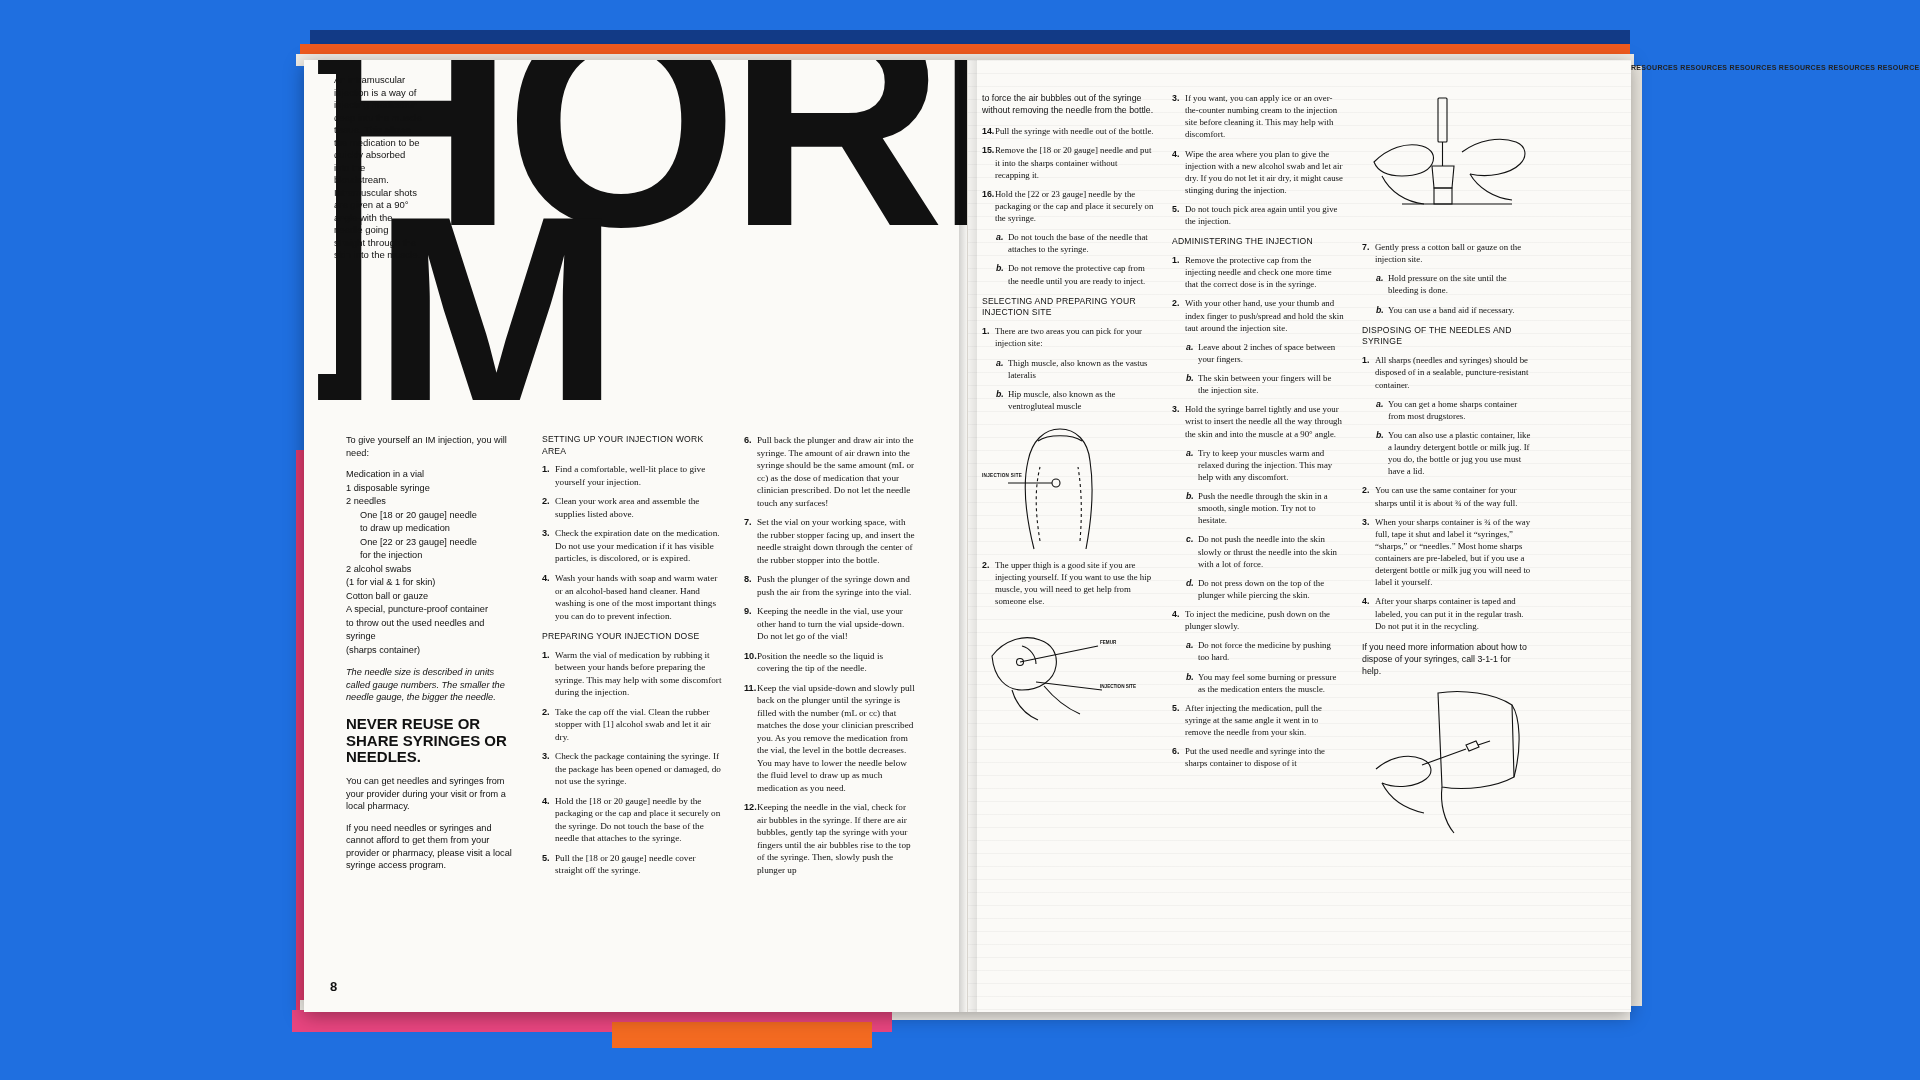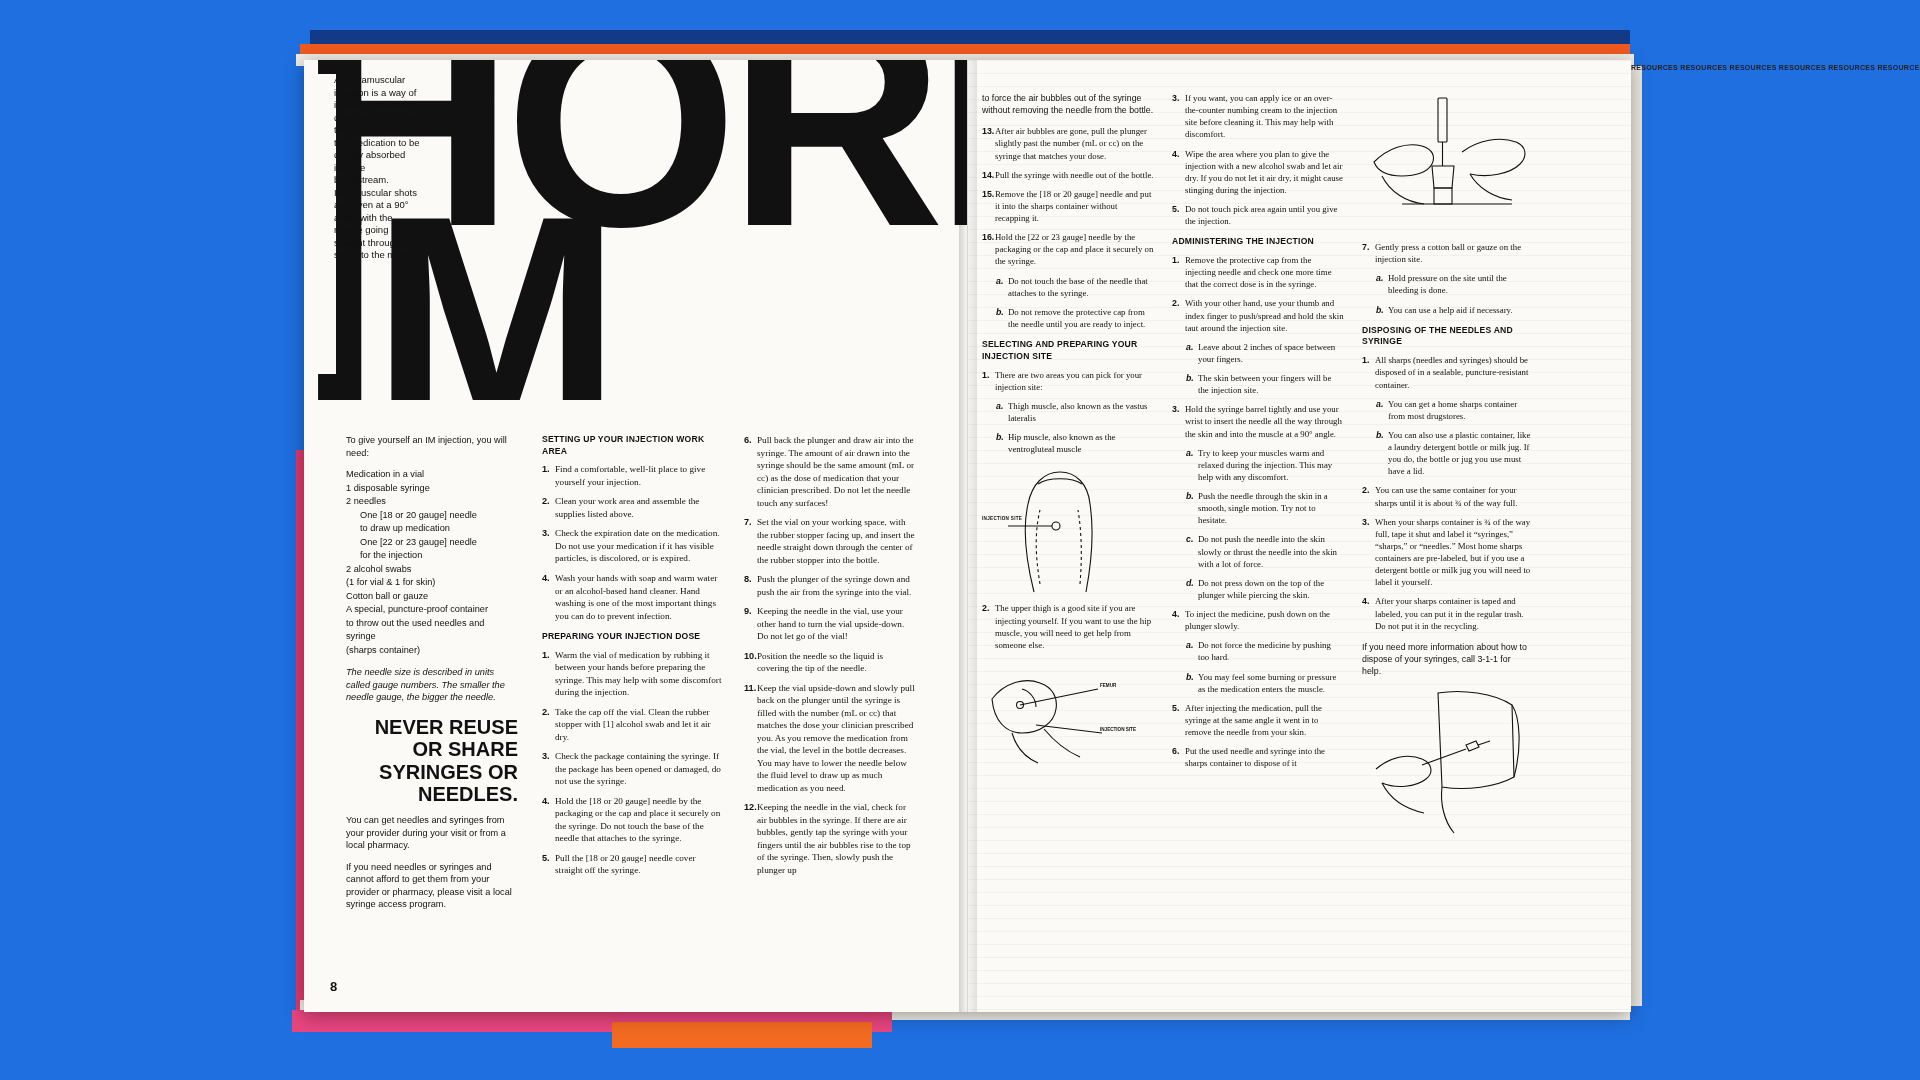--- a/index.html
+++ b/index.html
@@ -56,33 +56,33 @@
     font-weight:bold;font-size:17.5px;letter-spacing:-0.2px;color:#111;
   }
   .guide-title .big{font-size:23px;}
 
   
   .lcols{position:absolute;left:26px;top:356px;width:612px;height:480px;}
   .col{position:absolute;top:18px;font-size:9.2px;line-height:1.36;color:#111;margin-left:16px;}
   .c1{left:0;width:172px;}
   .c2{left:196px;width:180px;}
   .c3{left:398px;width:172px;}
-  h4.sec{font-size:8.6px;font-weight:bold;margin:0 0 6px 0;letter-spacing:.2px;text-transform:uppercase;}
+  h4.sec{font-size:8.6px;font-weight:normal;margin:0 0 6px 0;letter-spacing:.2px;text-transform:uppercase;}
   p.para{margin:0 0 9px 0;}
   .listblock{margin:0 0 9px 0;}
   .li{display:flex;margin-bottom:7px;}
   .li .n{min-width:13px;font-weight:bold;}
   .li .t{flex:1;font-family:Liberation Serif, serif;}
   .li.sub{margin-left:14px;}
   .li.sub .n{min-width:12px;font-weight:bold;font-style:italic;}
   .supplies{margin:0 0 9px 0;}
   .supplies div{margin-bottom:1px;}
   .supplies .ind{padding-left:14px;}
   .italic-note{font-style:italic;font-weight:normal;margin:10px 0 12px 0;}
-  .headline{font-weight:bold;font-size:20px;line-height:1.12;margin:0 0 9px 0;text-align:right;}
+  .headline{font-weight:bold;font-size:15px;line-height:1.12;margin:0 0 9px 0;}
   .pageno{position:absolute;left:26px;bottom:18px;font-weight:bold;font-size:13px;color:#111;}
 
   
   .resources-strip{
     position:absolute;left:663px;top:0;width:663px;height:26px;overflow:hidden;
     font-size:7px;font-weight:bold;letter-spacing:.3px;color:#222;line-height:12px;
     padding-top:2px;box-sizing:border-box;white-space:nowrap;
   }
   .rcols{position:absolute;left:678px;top:32px;width:640px;height:900px;}
   .rcol{position:absolute;top:0;font-size:8.8px;line-height:1.38;color:#111;}
@@ -232,24 +232,20 @@
     <div class="page page-right">
       <div class="resources-strip">RESOURCES RESOURCES RESOURCES RESOURCES RESOURCES RESOURCES RESOURCES RESOURCES RESOURCES RESOURCES RESOURCES RESOURCES RESOURCES RESOURCES RESOURCES RESOURCES RESOURCES RESOURCES RESOURCES RESOURCES</div>
     </div>
 
     <div class="rcols">
 
       <div class="rcol r1">
         <p class="para">to force the air bubbles out of the syringe without removing the needle from the bottle.</p>
         <div class="listblock">
           <div class="li">
-              <span class="n">13.</span>
-              <span class="t">After air bubbles are gone, pull the plunger slightly past the number (mL or cc) on the syringe that matches your dose.</span>
-            </div>
-          <div class="li">
               <span class="n">14.</span>
               <span class="t">Pull the syringe with needle out of the bottle.</span>
             </div>
           <div class="li">
               <span class="n">15.</span>
               <span class="t">Remove the [18 or 20 gauge] needle and put it into the sharps container without recapping it.</span>
             </div>
           <div class="li">
               <span class="n">16.</span>
               <span class="t">Hold the [22 or 23 gauge] needle by the packaging or the cap and place it securely on the syringe.</span>
@@ -407,21 +403,21 @@
           <div class="li">
               <span class="n">7.</span>
               <span class="t">Gently press a cotton ball or gauze on the injection site.</span>
             </div>
           <div class="li sub">
               <span class="n">a.</span>
               <span class="t">Hold pressure on the site until the bleeding is done.</span>
             </div>
           <div class="li sub">
               <span class="n">b.</span>
-              <span class="t">You can use a help aid if necessary.</span>
+              <span class="t">You can use a band aid if necessary.</span>
             </div>
         </div>
 
         <h4 class="sec">DISPOSING OF THE NEEDLES AND SYRINGE</h4>
         <div class="listblock">
           <div class="li">
               <span class="n">1.</span>
               <span class="t">All sharps (needles and syringes) should be disposed of in a sealable, puncture-resistant container.</span>
             </div>
           <div class="li sub">

